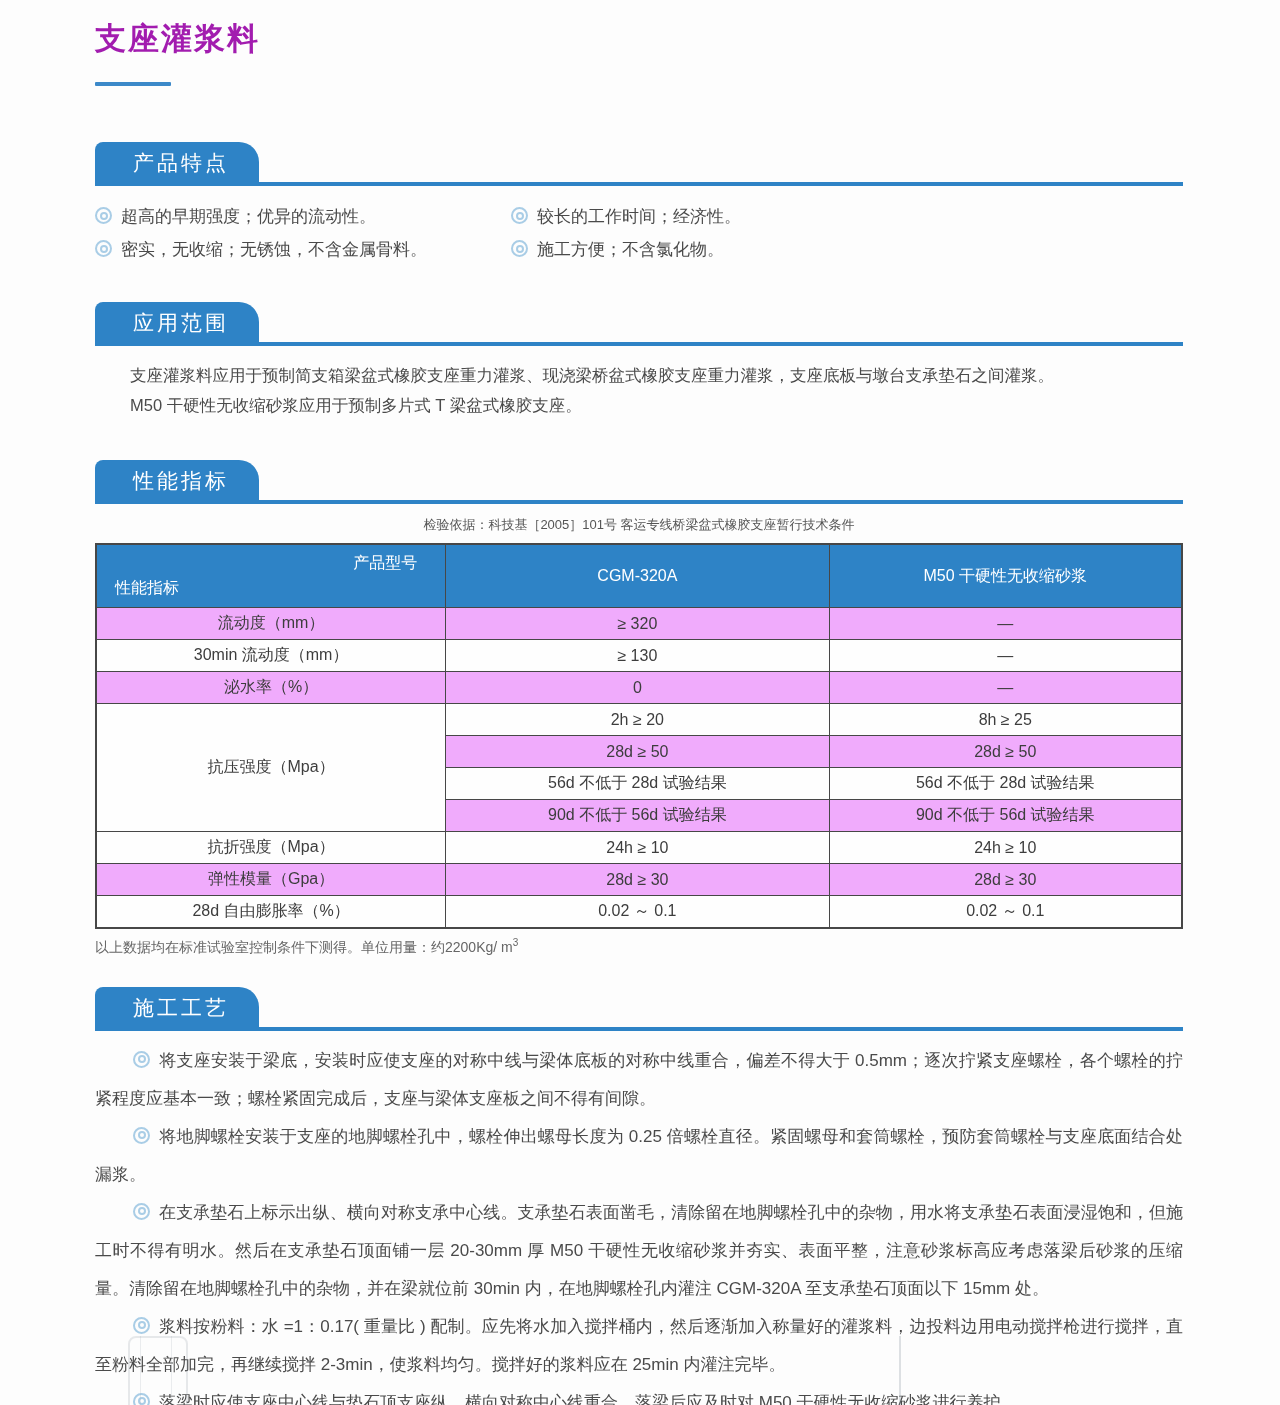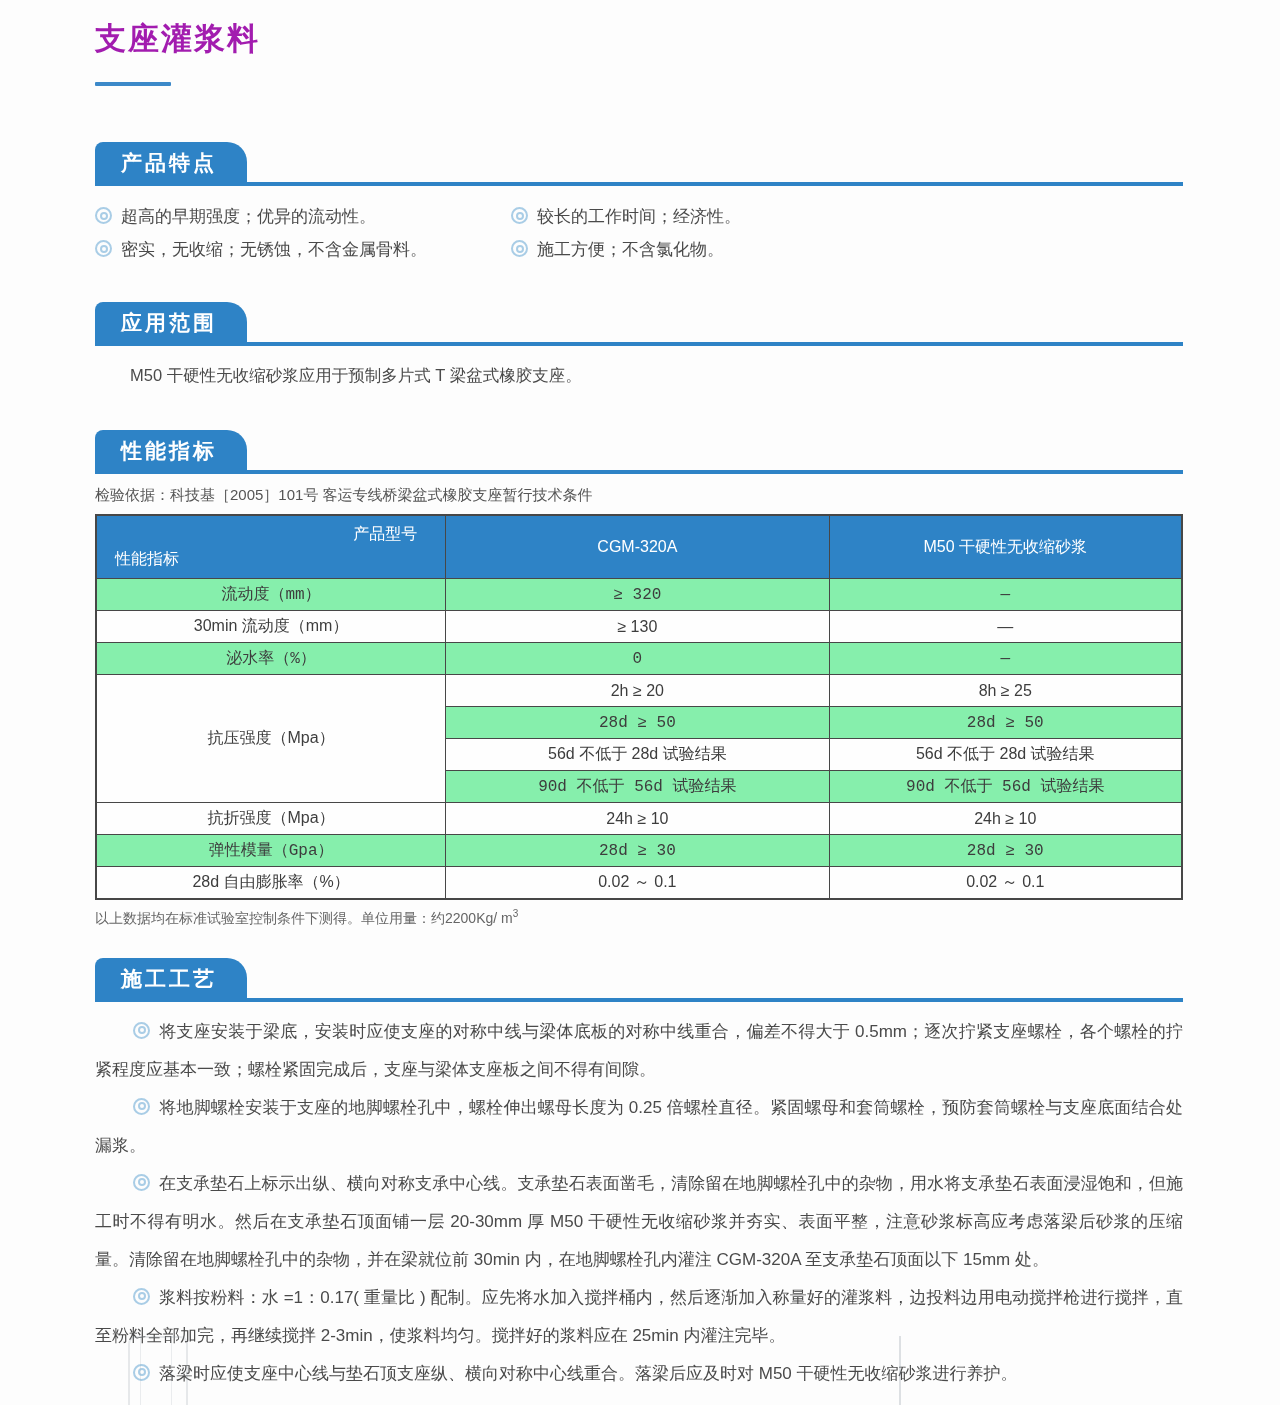--- a/index.html
+++ b/index.html
@@ -15,22 +15,22 @@
   .doc-title{
     margin:18px 0 0 0;font-size:31px;font-weight:bold;color:#a21caf;
     letter-spacing:2px;
   }
   .title-dash{width:76px;height:4px;background:#3c89c9;margin-top:22px;border-radius:1px;}
 
   
   .section-head{position:relative;}
   .tab{
     display:inline-block;background:#2e83c6;color:#ffffff;
-    font-size:21px;font-weight:bold;letter-spacing:3px;
-    padding:7px 30px 7px 26px;border-radius:8px 20px 0 0;
+    font-size:21px;font-weight:normal;letter-spacing:3px;
+    padding:7px 30px 7px 38px;border-radius:8px 20px 0 0;
     position:relative;z-index:2;
   }
   .rule{height:4px;background:#2e83c6;width:100%;margin-top:-2px;}
 
   
   .ring{
     display:inline-block;width:13px;height:13px;border:2px solid #a9cde6;
     border-radius:50%;position:relative;vertical-align:-2px;margin-right:9px;
   }
   .ring::after{
@@ -41,40 +41,40 @@
   
   .features{display:grid;grid-template-columns:392px auto;margin-top:14px;
     font-size:17px;color:#4a4a4a;gap:24px;}
   .feature-item{line-height:33px;white-space:nowrap;}
 
   
   .app-text{margin:14px 0 0 35px;font-size:16.5px;line-height:30px;color:#4a4a4a;}
   .app-text p{margin:0;}
 
   
-  .basis{margin-top:12px;text-align:left;font-size:15px;color:#555;}
+  .basis{margin-top:12px;text-align:center;font-size:13px;color:#555;}
   table.perf{
     border-collapse:collapse;width:100%;margin-top:9px;
     font-size:16px;color:#3d3d3d;table-layout:fixed;
   }
   table.perf td,table.perf th{
     border:1px solid #474747;text-align:center;vertical-align:middle;
     padding:0;height:31px;font-weight:normal;overflow:hidden;
   }
   table.perf{border:2px solid #474747;}
   tr.hdr th{background:#2e83c6;color:#ffffff;height:62px;font-size:16px;}
   th.diag{
     position:relative;
     background-image:linear-gradient(to bottom right,
       rgba(0,0,0,0) calc(50% - 1px),#35495a calc(50% - 1px),
       #35495a calc(50% + 1px),rgba(0,0,0,0) calc(50% + 1px));
   }
   .diag-top{position:absolute;top:8px;right:28px;}
   .diag-bottom{position:absolute;bottom:8px;left:18px;}
-  td.gray{background:#86efac;font-family:Liberation Mono, monospace;}
+  td.gray{background:#f0abfc;}
   td.white{background:#fefefe;}
   .footnote{margin-top:8px;font-size:14px;color:#666;}
   .footnote sup{font-size:10px;}
 
   
   .cons{
     margin:0;font-size:17px;line-height:38px;color:#4a4a4a;
     text-align:justify;text-indent:38px;
   }
   .cons-wrap{margin-top:11px;}
@@ -122,20 +122,21 @@
         <div class="feature-item"><span class="ring"></span><span>较长的工作时间；经济性。</span></div>
         <div class="feature-item"><span class="ring"></span><span>施工方便；不含氯化物。</span></div>
       </div>
     </div>
 
     <div class="section-head sp-application">
       <span class="tab">应用范围</span>
       <div class="rule"></div>
     </div>
     <div class="app-text">
+      <p>支座灌浆料应用于预制简支箱梁盆式橡胶支座重力灌浆、现浇梁桥盆式橡胶支座重力灌浆，支座底板与墩台支承垫石之间灌浆。</p>
       <p>M50 干硬性无收缩砂浆应用于预制多片式 T 梁盆式橡胶支座。</p>
     </div>
 
     <div class="section-head sp-performance">
       <span class="tab">性能指标</span>
       <div class="rule"></div>
     </div>
     <div class="basis">检验依据：科技基［2005］101号 客运专线桥梁盆式橡胶支座暂行技术条件</div>
 
     <table class="perf">

